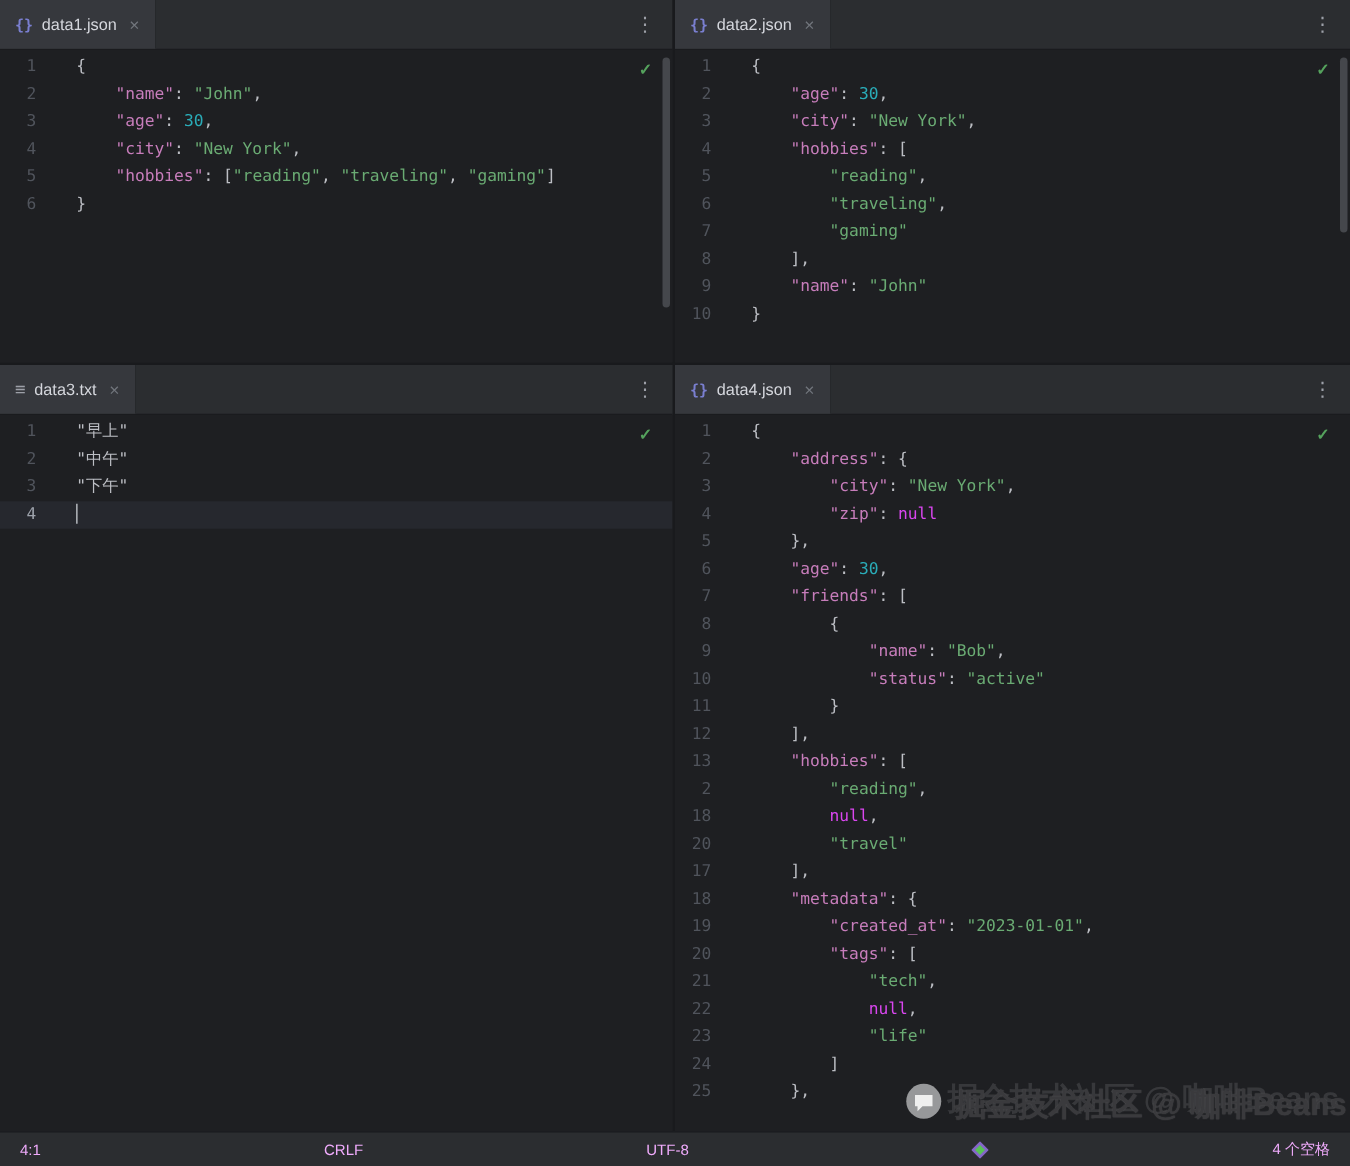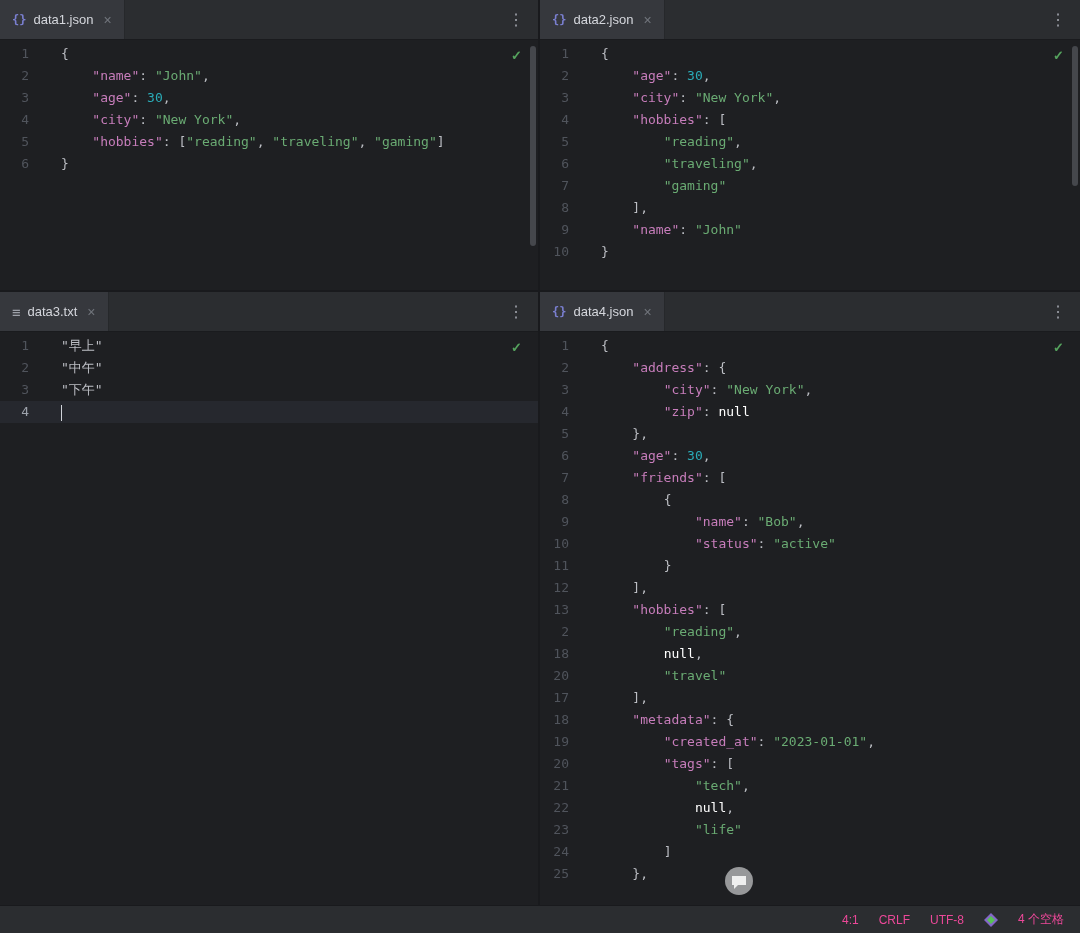--- a/index.html
+++ b/index.html
@@ -68,41 +68,41 @@
   .line.active { background:#26282e; }
   .line.active .ln { color:#9da2ab; }
   .line.active .code::after {
     content:""; display:inline-block; width:1px; height:16px;
     background:#d0d3d9; vertical-align:middle;
   }
   .t-p  { color:#bcbec4; }
   .t-k  { color:#c77dbb; }
   .t-s  { color:#6aab73; }
   .t-n  { color:#2aacb8;margin-top:19px; }
-  .t-u  { color:#ffffff; }
+  .t-u  { color:#d946ef; }
   .t-d  { color:#bcbec4; }
   .t-ws { color:#bcbec4; }
 
   .check {
     position:absolute; top:8px; right:16px;
     color:#55a25d; font-size:13px; font-weight:bold; cursor:pointer;
   }
   .thumb {
     position:absolute; right:2px; width:6px;
     border-radius:3px; background:#45474c; cursor:pointer;
   }
   .thumb.t0 { top:6px; height:200px; }
   .thumb.t1 { top:6px; height:140px; }
 
   .statusbar {
     height:28px; flex:none;
     background:#2b2d30; border-top:1px solid #191a1d;
-    display:flex; align-items:center; justify-content:flex-end;
+    display:flex; align-items:center; justify-content:space-between;
     gap:20px; padding:0 16px;
-    font-size:12px; color:#ec4899;
+    font-size:12px; color:#f0abfc;
   }
   .status-item { cursor:pointer; white-space:nowrap; }
   .status-icon { display:flex; align-items:center; cursor:pointer; }
 
   .watermark {
     position:absolute; left:724px; top:866px;
     display:flex; align-items:center; gap:10px;
     z-index:5; pointer-events:none;
   }
   .wm-text {
@@ -381,14 +381,15 @@
     <span class="status-item">4 个空格</span>
   </div>
 
   <div class="watermark">
     <span class="wm-icon">
       <svg width="30" height="30" viewBox="0 0 30 30">
         <circle cx="15" cy="15" r="14" fill="#97989a"></circle>
         <path d="M8 10 h14 v9 H14 l-4 4 v-4 H8 Z" fill="#efefef"></path>
       </svg>
     </span>
+    <span class="wm-text">掘金技术社区 @ 咖啡Beans</span>
   </div>
 </div>
 
 </body></html>

